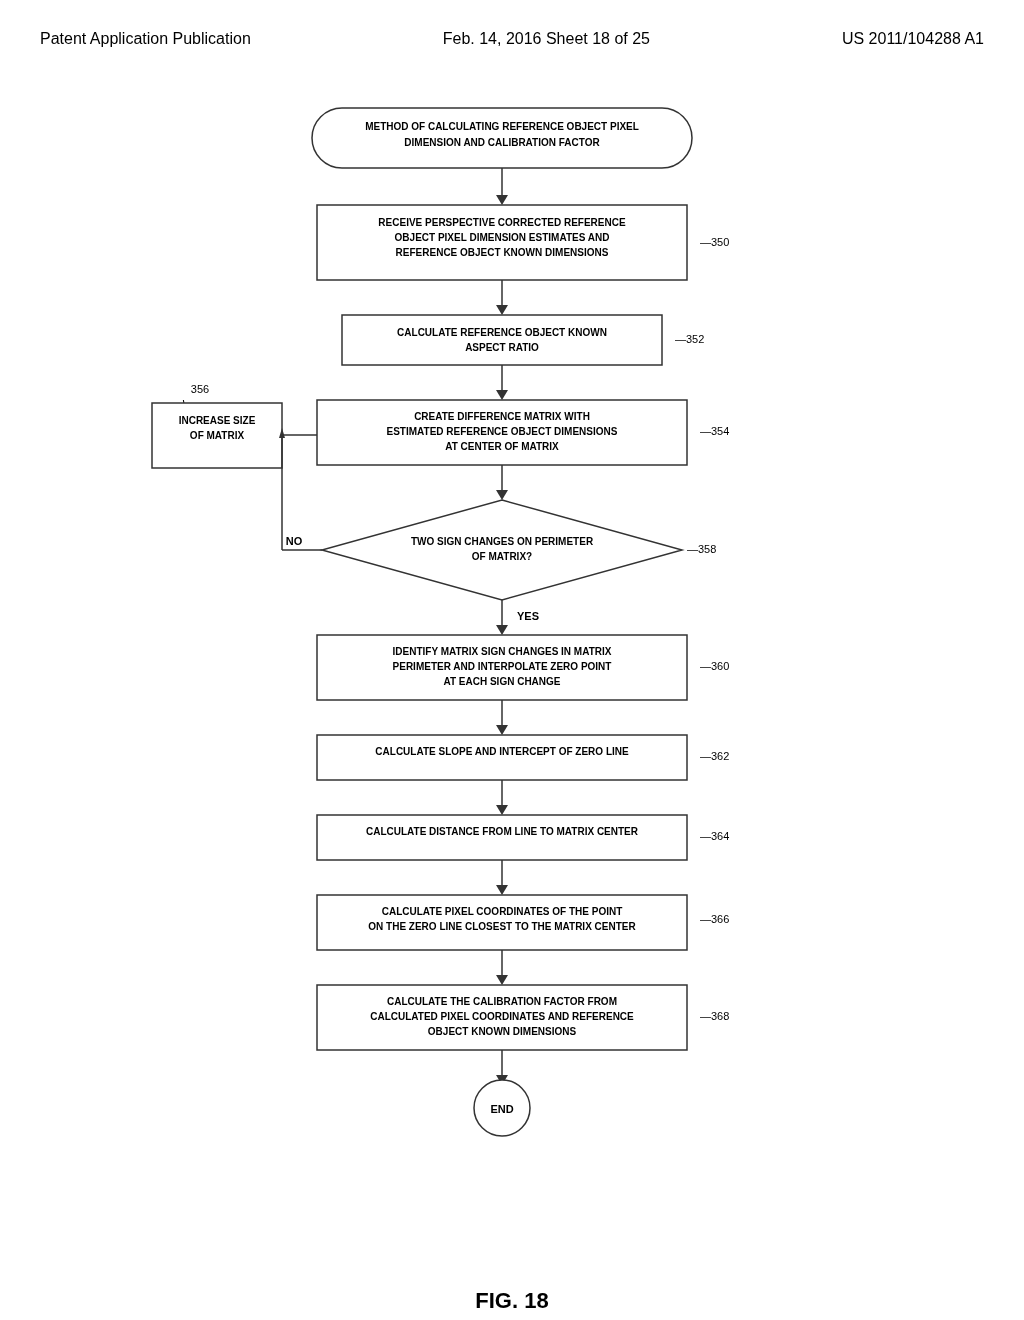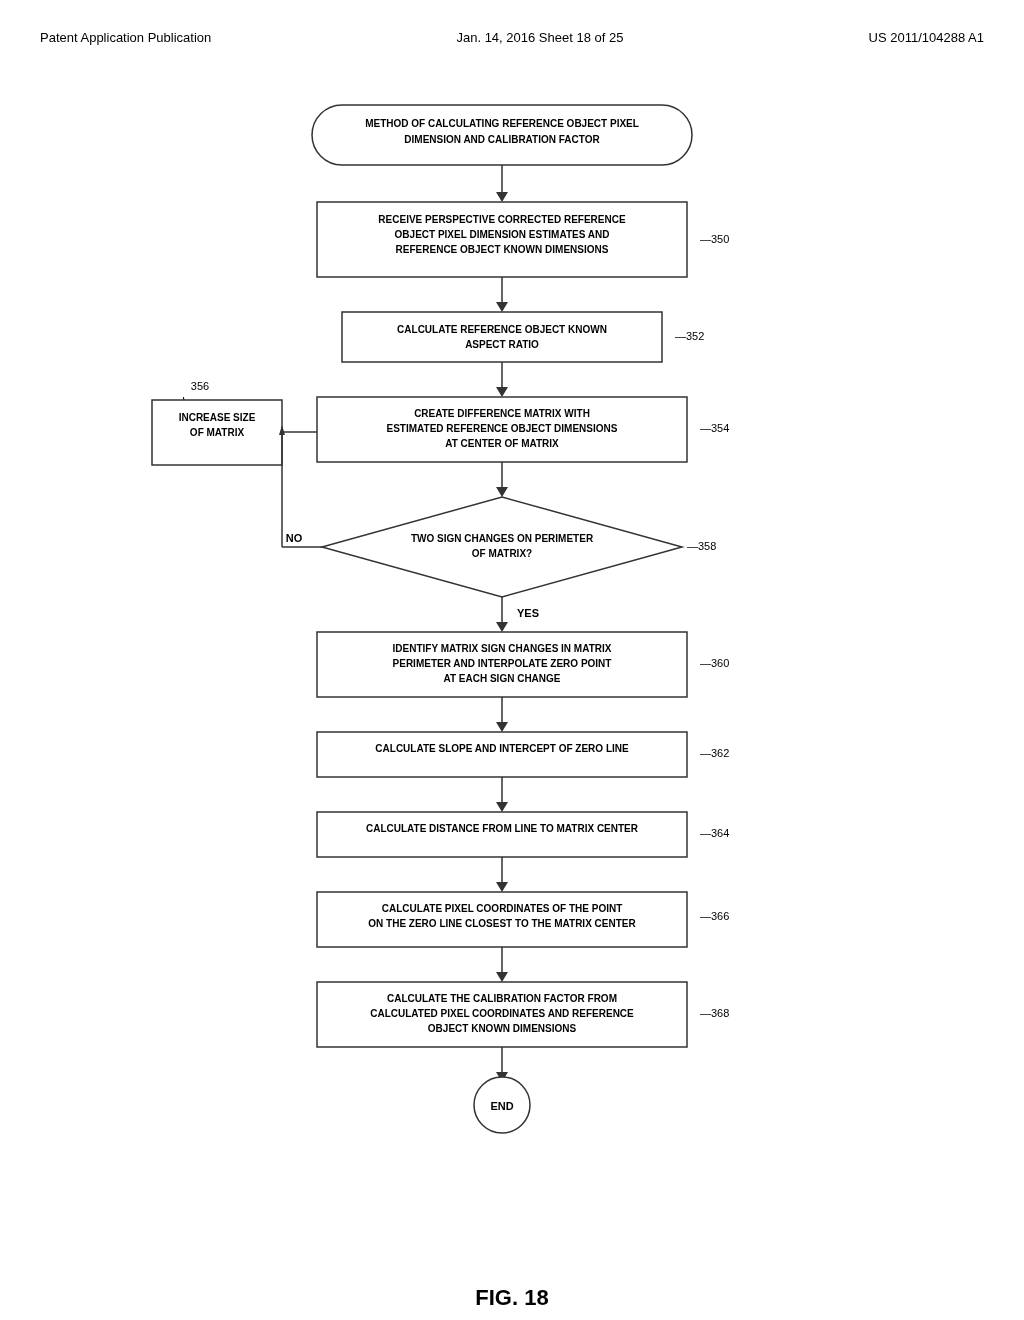--- a/index.html
+++ b/index.html
@@ -17,21 +17,21 @@
       min-height: 1320px;
       background: #fff;
       padding: 20px 40px;
     }
 
     .header {
       display: flex;
       justify-content: space-between;
       align-items: center;
       padding: 10px 0 30px 0;
-      font-size: 13px;
+      font-size: 16px;
     }
 
     .diagram-container {
       display: flex;
       flex-direction: column;
       align-items: center;
       position: relative;
       padding: 20px 0;
     }
 
@@ -46,21 +46,21 @@
       font-weight: bold;
       margin-top: 30px;
     }
   </style>
 </head>
 <body>
 
 <div class="page">
   <div class="header">
     <span>Patent Application Publication</span>
-    <span>Jan. 14, 2016  Sheet 18 of 25</span>
+    <span>Feb. 14, 2016  Sheet 18 of 25</span>
     <span>US 2011/104288 A1</span>
   </div>
 
   <div class="diagram-container">
     <svg class="svg-diagram" viewBox="0 0 780 1160" xmlns="http://www.w3.org/2000/svg" style="font-family: Arial, sans-serif;">
 
       <rect x="190" y="10" width="380" height="60" rx="30" ry="30" fill="white" stroke="#333" stroke-width="1.5"></rect>
       <text x="380" y="32" text-anchor="middle" font-size="10" font-weight="bold">METHOD OF CALCULATING REFERENCE OBJECT PIXEL</text>
       <text x="380" y="48" text-anchor="middle" font-size="10" font-weight="bold">DIMENSION AND CALIBRATION FACTOR</text>
 

